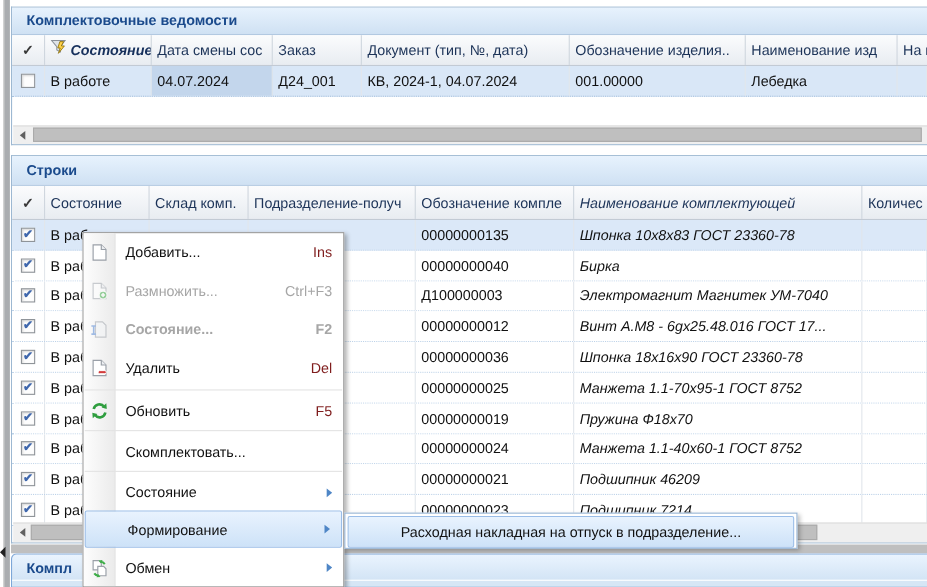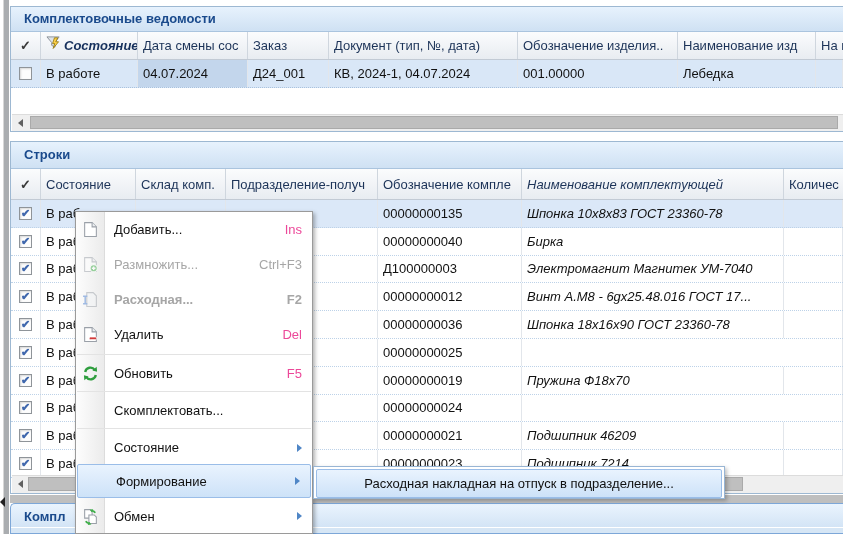--- a/index.html
+++ b/index.html
@@ -47,21 +47,21 @@
   #bottomPanel{top:503px;height:31px;border:1px solid #7da7d8;border-right:none;border-radius:5px 0 0 0;
       background:linear-gradient(#eaf4fe,#cde0f3);}
   #bottomPanel .panel-hd{background:none;border-bottom:none;height:23px;line-height:25px;}
   .bp-strip{position:absolute;left:0;right:0;bottom:0;height:5px;background:#d6e6f5;border-top:1px solid #fff;}
   
   .menu{position:absolute;left:75px;top:211px;width:238px;height:323px;background:#fff;border:1px solid #9a9a9a;
         box-shadow:2px 2px 4px rgba(0,0,0,.3);z-index:10;box-sizing:border-box;overflow:hidden;}
   .menu-gutter{position:absolute;left:0;top:0;bottom:0;width:28px;background:linear-gradient(90deg,#fdfdfd,#ebebeb);border-right:1px solid #dcdcdc;}
   .mi{position:relative;display:flex;align-items:center;padding:0 10px 0 38px;}
   .mi .mico{position:absolute;left:5px;width:18px;height:18px;display:flex;align-items:center;justify-content:center;}
-  .mshort{margin-left:auto;color:#ec4899;}
+  .mshort{margin-left:auto;color:#7f1d1d;}
   .mi.dis, .mi.dis .mshort{color:#a6a6a6;}
   .mi.b{font-weight:bold;}
   .msep{height:1px;background:#e3e3e3;margin:2px 1px;position:relative;}
   .mi.hl{background:linear-gradient(#e9f3fe,#cde2f8);border:1px solid #9abde8;border-radius:2px;margin:0 1px;}
   .subarrow{margin-left:auto;width:0;height:0;border-top:4px solid transparent;border-bottom:4px solid transparent;border-left:5px solid #4f86c6;}
   
   .submenu{position:absolute;left:313px;top:466px;width:412px;height:33px;background:#fff;border:1px solid #98b5d4;
            box-shadow:2px 2px 4px rgba(0,0,0,.25);z-index:11;box-sizing:border-box;}
   .smi{margin:2px;height:27px;display:flex;align-items:center;justify-content:center;
        background:linear-gradient(#e9f3fe,#cde2f8);border:1px solid #9abde8;border-radius:2px;white-space:nowrap;overflow:hidden;}
@@ -179,20 +179,21 @@
     <span class="rc r6"></span>
   </div>
   <div class="trow rowline">
     <span class="rc r0 center">
         <span class="cb checked"></span>
       </span>
     <span class="rc r1">В работе</span>
     <span class="rc r2"></span>
       <span class="rc r3"></span>
     <span class="rc r4">00000000025</span>
+    <span class="rc r5">Манжета 1.1-70x95-1 ГОСТ 8752</span>
     <span class="rc r6"></span>
   </div>
   <div class="trow rowline">
     <span class="rc r0 center">
         <span class="cb checked"></span>
       </span>
     <span class="rc r1">В работе</span>
     <span class="rc r2"></span>
       <span class="rc r3"></span>
     <span class="rc r4">00000000019</span>
@@ -200,20 +201,21 @@
     <span class="rc r6"></span>
   </div>
   <div class="trow rowline">
     <span class="rc r0 center">
         <span class="cb checked"></span>
       </span>
     <span class="rc r1">В работе</span>
     <span class="rc r2"></span>
       <span class="rc r3"></span>
     <span class="rc r4">00000000024</span>
+    <span class="rc r5">Манжета 1.1-40x60-1 ГОСТ 8752</span>
     <span class="rc r6"></span>
   </div>
   <div class="trow rowline">
     <span class="rc r0 center">
         <span class="cb checked"></span>
       </span>
     <span class="rc r1">В работе</span>
     <span class="rc r2"></span>
       <span class="rc r3"></span>
     <span class="rc r4">00000000021</span>
@@ -272,21 +274,21 @@
     <span class="mshort">Ctrl+F3</span>
   </div>
 
   <div class="mi dis b" style="height:35px;">
     <span class="mico ico-dis">
       <svg width="17" height="17" viewBox="0 0 16 16">
           <path d="M4.5 1.5 h6 l3 3 v10 h-9 z" fill="#f2f4f6" stroke="#9aa0a8"></path>
           <path d="M1 5 h4 M3 5 v7 M1 12 h4" stroke="#4a7fd0" stroke-width="1.4" fill="none"></path>
         </svg>
     </span>
-    <span>Расходная...</span>
+    <span>Состояние...</span>
     <span class="mshort">F2</span>
   </div>
 
   <div class="mi" style="height:35px;">
     <span class="mico">
       <svg width="15" height="17" viewBox="0 0 14 16">
           <path d="M1.5 1.5 h7 l4 4 v9 h-11 z" fill="#fff" stroke="#9aa0a8"></path>
           <path d="M8.5 1.5 v4 h4" fill="#eceef1" stroke="#9aa0a8"></path>
           <rect x="5.8" y="10.3" width="7" height="2.6" rx="1.2" fill="#d23b3b" stroke="#fff" stroke-width="0.8"></rect>
         </svg>

